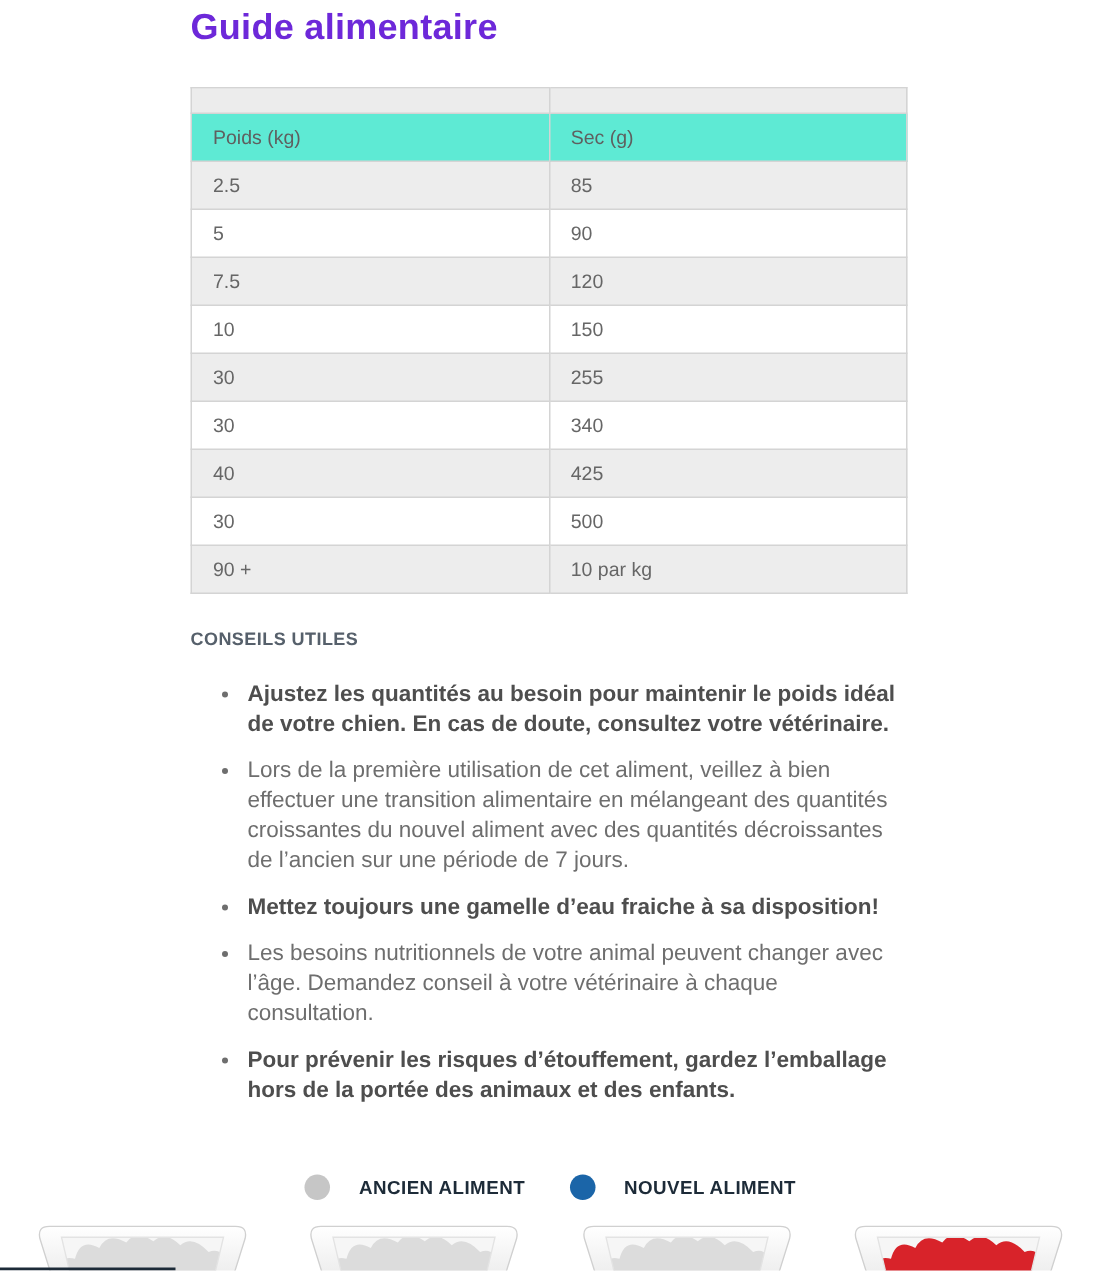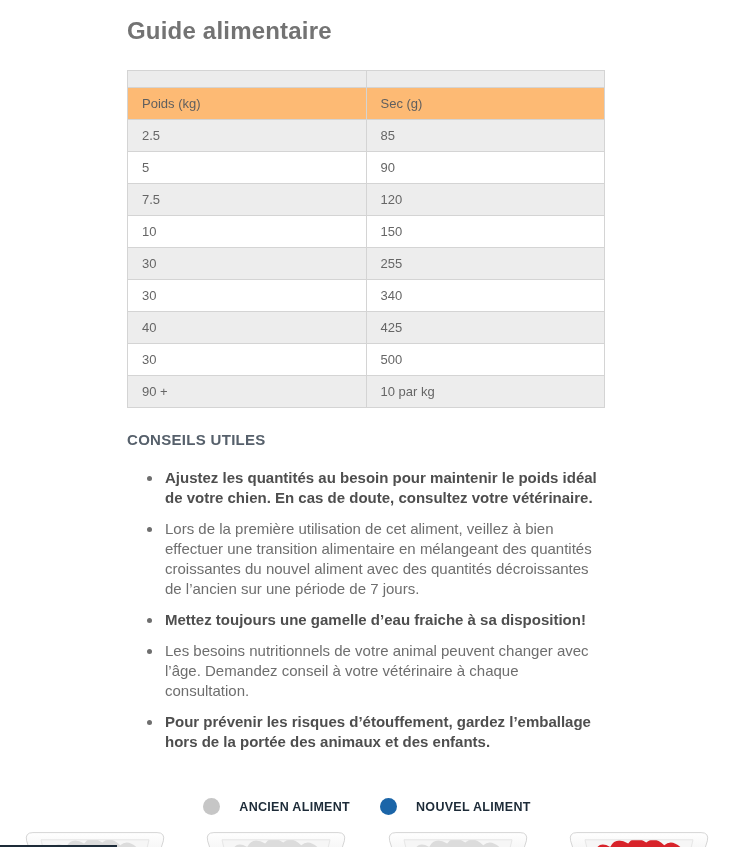--- a/index.html
+++ b/index.html
@@ -5,41 +5,41 @@
   * { box-sizing: border-box; margin: 0; padding: 0; }
   html,body { background:#ffffff; }
   body {
     width: 734px; height: 847px;
     position: relative; overflow: hidden;
     font-family: "Liberation Sans", sans-serif;
     color: #666;
   }
   .content { margin-left: 127px; width: 478px; }
   .page-title {
-    padding-top: 17px;
-    font-size: 24px; font-weight: bold; color: #737373;
+    padding-top: 5px;
+    font-size: 24px; font-weight: bold; color: #6d28d9;
     letter-spacing: 0.2px;
   }
   table.feeding-table {
     margin-top: 25px; width: 100%;
     border-collapse: collapse;
     font-size: 13px; color: #666;
   }
   table.feeding-table td, table.feeding-table th {
     border: 1px solid #d4d4d4;
     text-align: left; font-weight: normal;
     padding: 8px 14px; width: 50%;
   }
   tr.spacer-row td { height: 17px; padding: 0 14px; background: #ececec; }
-  tr.header-row th { background: #fdba74; color: #5f5f5f; }
+  tr.header-row th { background: #5eead4; color: #5f5f5f; }
   tbody tr.shaded td { background: #ededed; }
   tbody tr td { background: #ffffff; }
   .tips-heading {
     margin-top: 23px;
-    font-size: 15px; font-weight: bold; color: #56606b;
+    font-size: 12px; font-weight: bold; color: #56606b;
     letter-spacing: 0.3px;
   }
   ul.tips-list { margin-top: 20px; padding-left: 36px; list-style: disc; }
   ul.tips-list li {
     font-size: 15px; line-height: 20px;
     margin-bottom: 11px; color: #6e6e6e;
     padding-left: 2px;
   }
   ul.tips-list li.bold { font-weight: bold; color: #4e4e4e; }
   ul.tips-list li::marker { color: #6e6e6e; }

